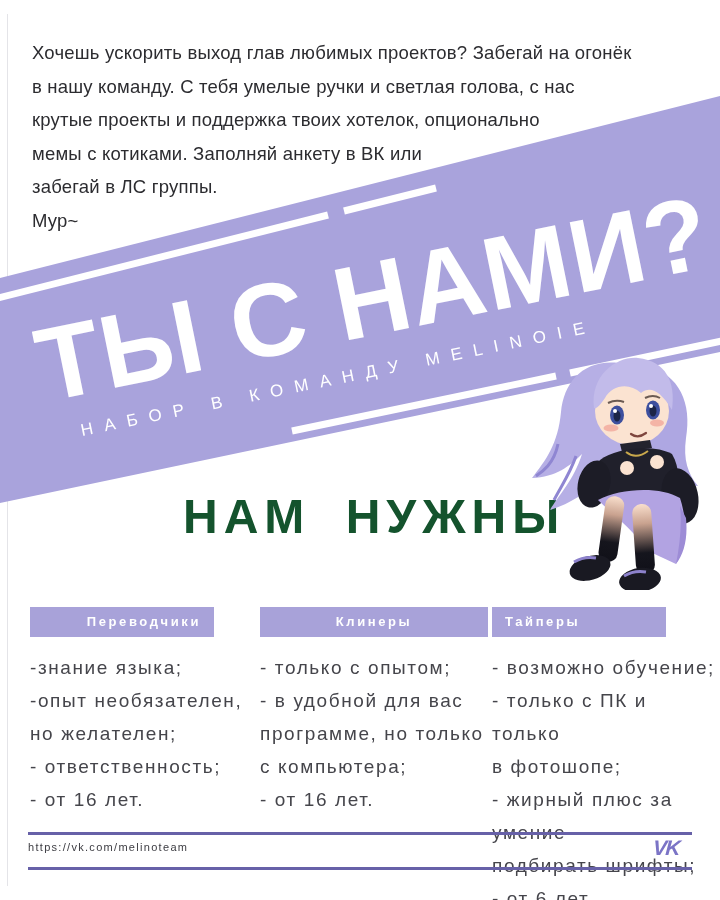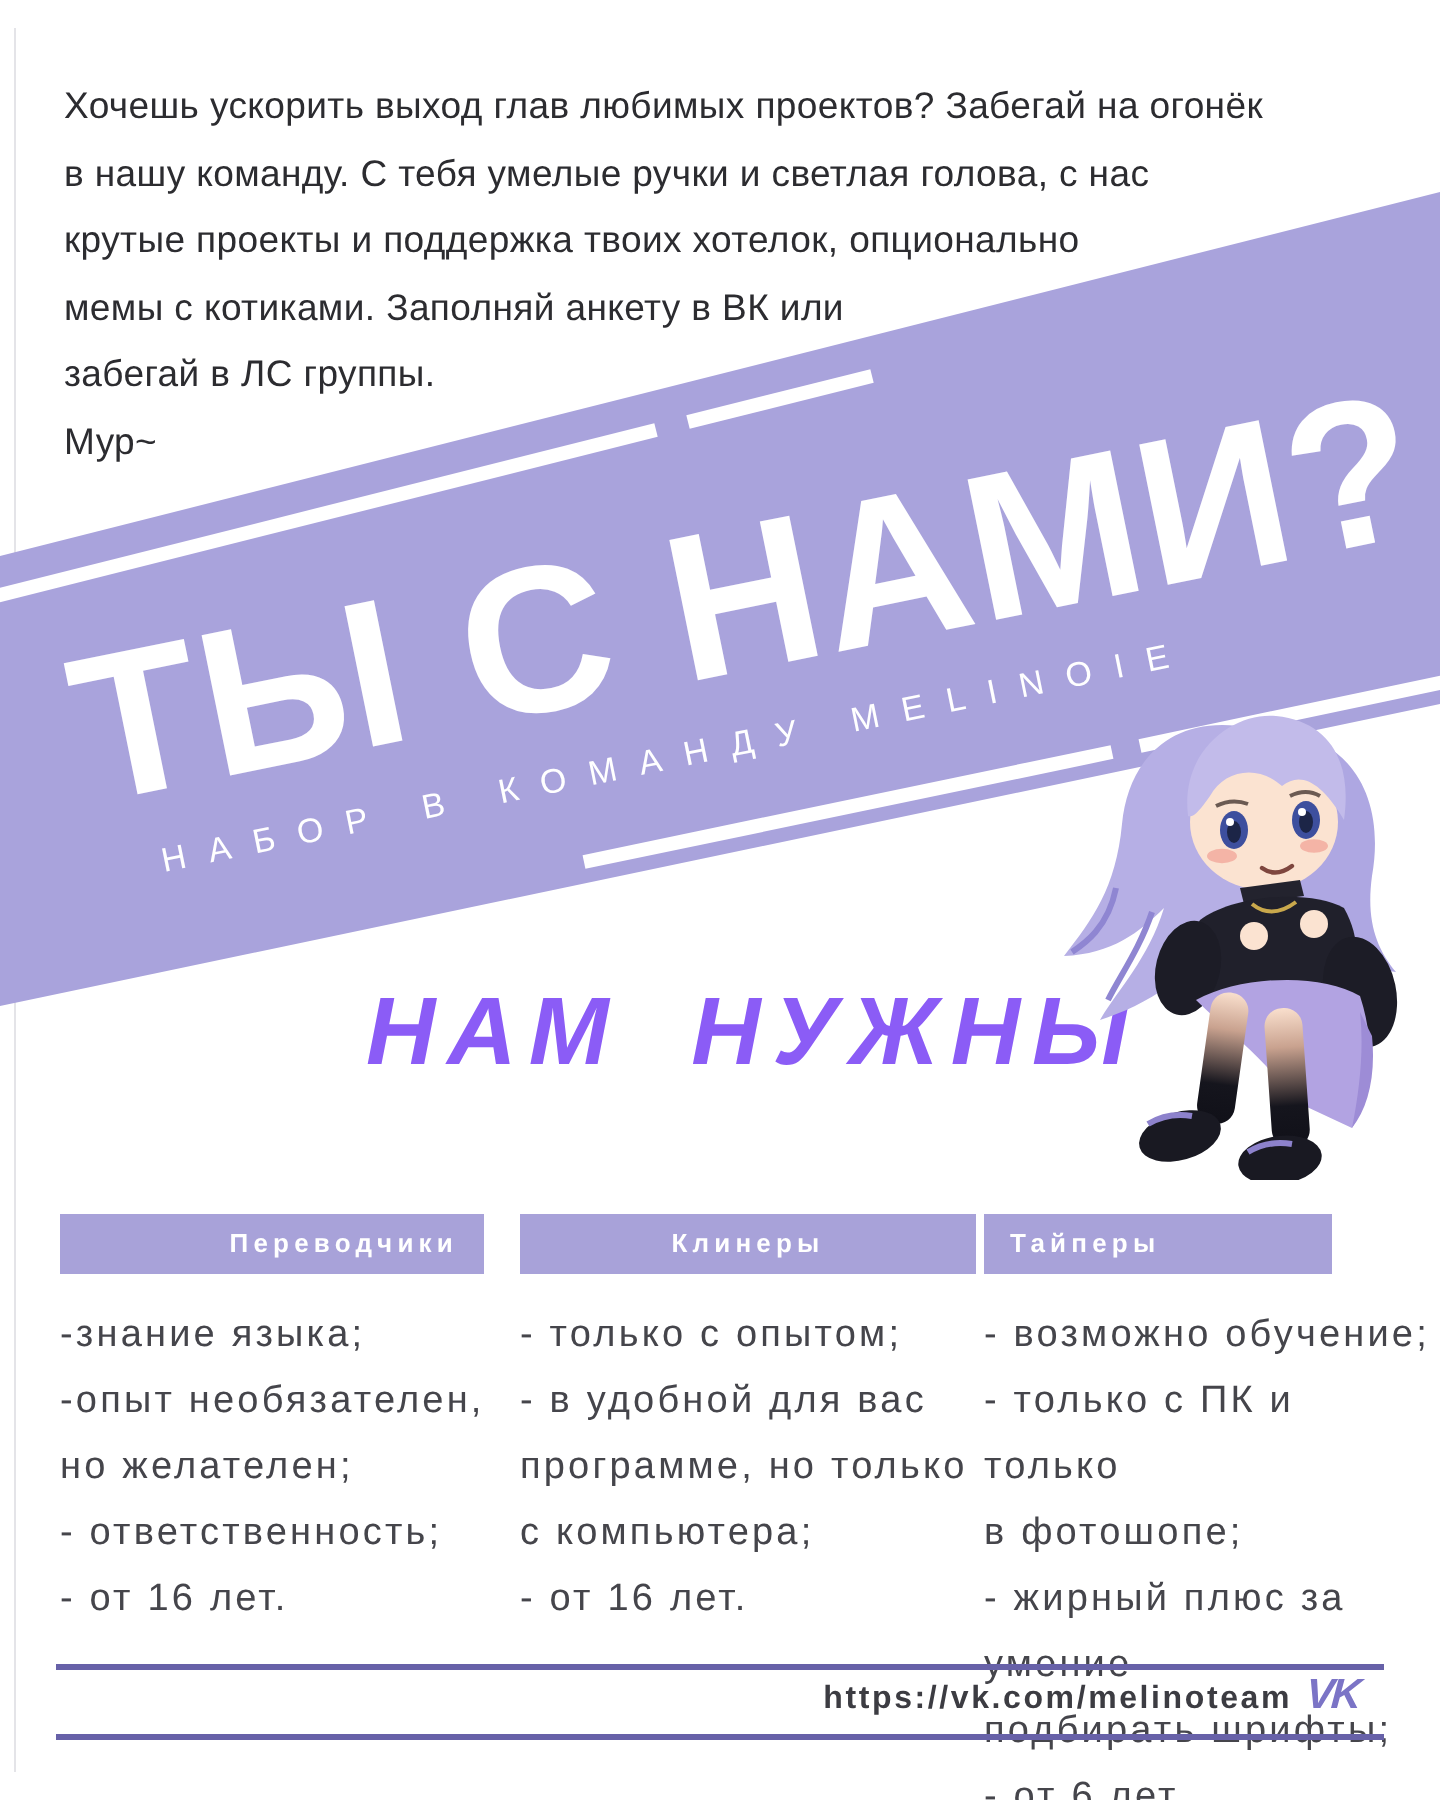--- a/index.html
+++ b/index.html
@@ -16,49 +16,49 @@
   .intro{
     position:absolute;left:32px;top:24px;width:672px;
     font-size:18.5px;line-height:33.5px;color:#2c2c30;
     letter-spacing:.2px;white-space:pre-line;margin-top:12px;
   }
   
   .banner-svg{position:absolute;left:0;top:0;width:720px;height:560px;}
   
   .section-heading{
     position:absolute;left:183px;top:489px;
-    font-size:48px;font-weight:700;color:#8b5cf6;
-    letter-spacing:6px;word-spacing:16px;white-space:nowrap;font-style:italic;
+    font-size:48px;font-weight:700;color:#14532d;
+    letter-spacing:6px;word-spacing:16px;white-space:nowrap;
   }
   
   .mascot{position:absolute;left:528px;top:348px;width:186px;height:242px;}
   
   .col-bar{
     position:absolute;top:607px;height:30px;line-height:30px;
     background:#a8a2d9;color:#ffffff;font-size:13px;font-weight:700;
     letter-spacing:2.6px;box-sizing:border-box;white-space:nowrap;
   }
-  .col-bar.c1{left:30px;width:212px;text-align:right;padding-right:13px;}
+  .col-bar.c1{left:30px;width:184px;text-align:right;padding-right:13px;}
   .col-bar.c2{left:260px;width:228px;text-align:center;}
   .col-bar.c3{left:492px;width:174px;text-align:left;padding-left:13px;}
   .col-list{
     position:absolute;top:651px;width:225px;
     font-size:19px;line-height:33px;letter-spacing:1.6px;
     color:#45454b;white-space:pre-line;
   }
   .col-list.c1{left:30px;}
   .col-list.c2{left:260px;}
   .col-list.c3{left:492px;}
   
   .footer-rule{position:absolute;left:28px;width:664px;height:3px;background:#6761a8;}
   .footer-rule.top{top:832px;}
   .footer-rule.bottom{top:867px;}
   .footer-url{
-    position:absolute;left:28px;top:841px;width:618px;text-align:right;
-    font-size:16px;letter-spacing:1.3px;color:#3c3c42;font-weight:bold;
+    position:absolute;left:28px;top:841px;width:618px;
+    font-size:11px;letter-spacing:1.3px;color:#3c3c42;
   }
   .vk-logo{
     position:absolute;left:653px;top:836px;width:40px;height:26px;
     color:#7b74c6;font-size:21px;font-weight:800;font-style:italic;
     letter-spacing:-1.5px;transform:skewX(-4deg);
   }
 </style>
 </head>
 <body>
 

